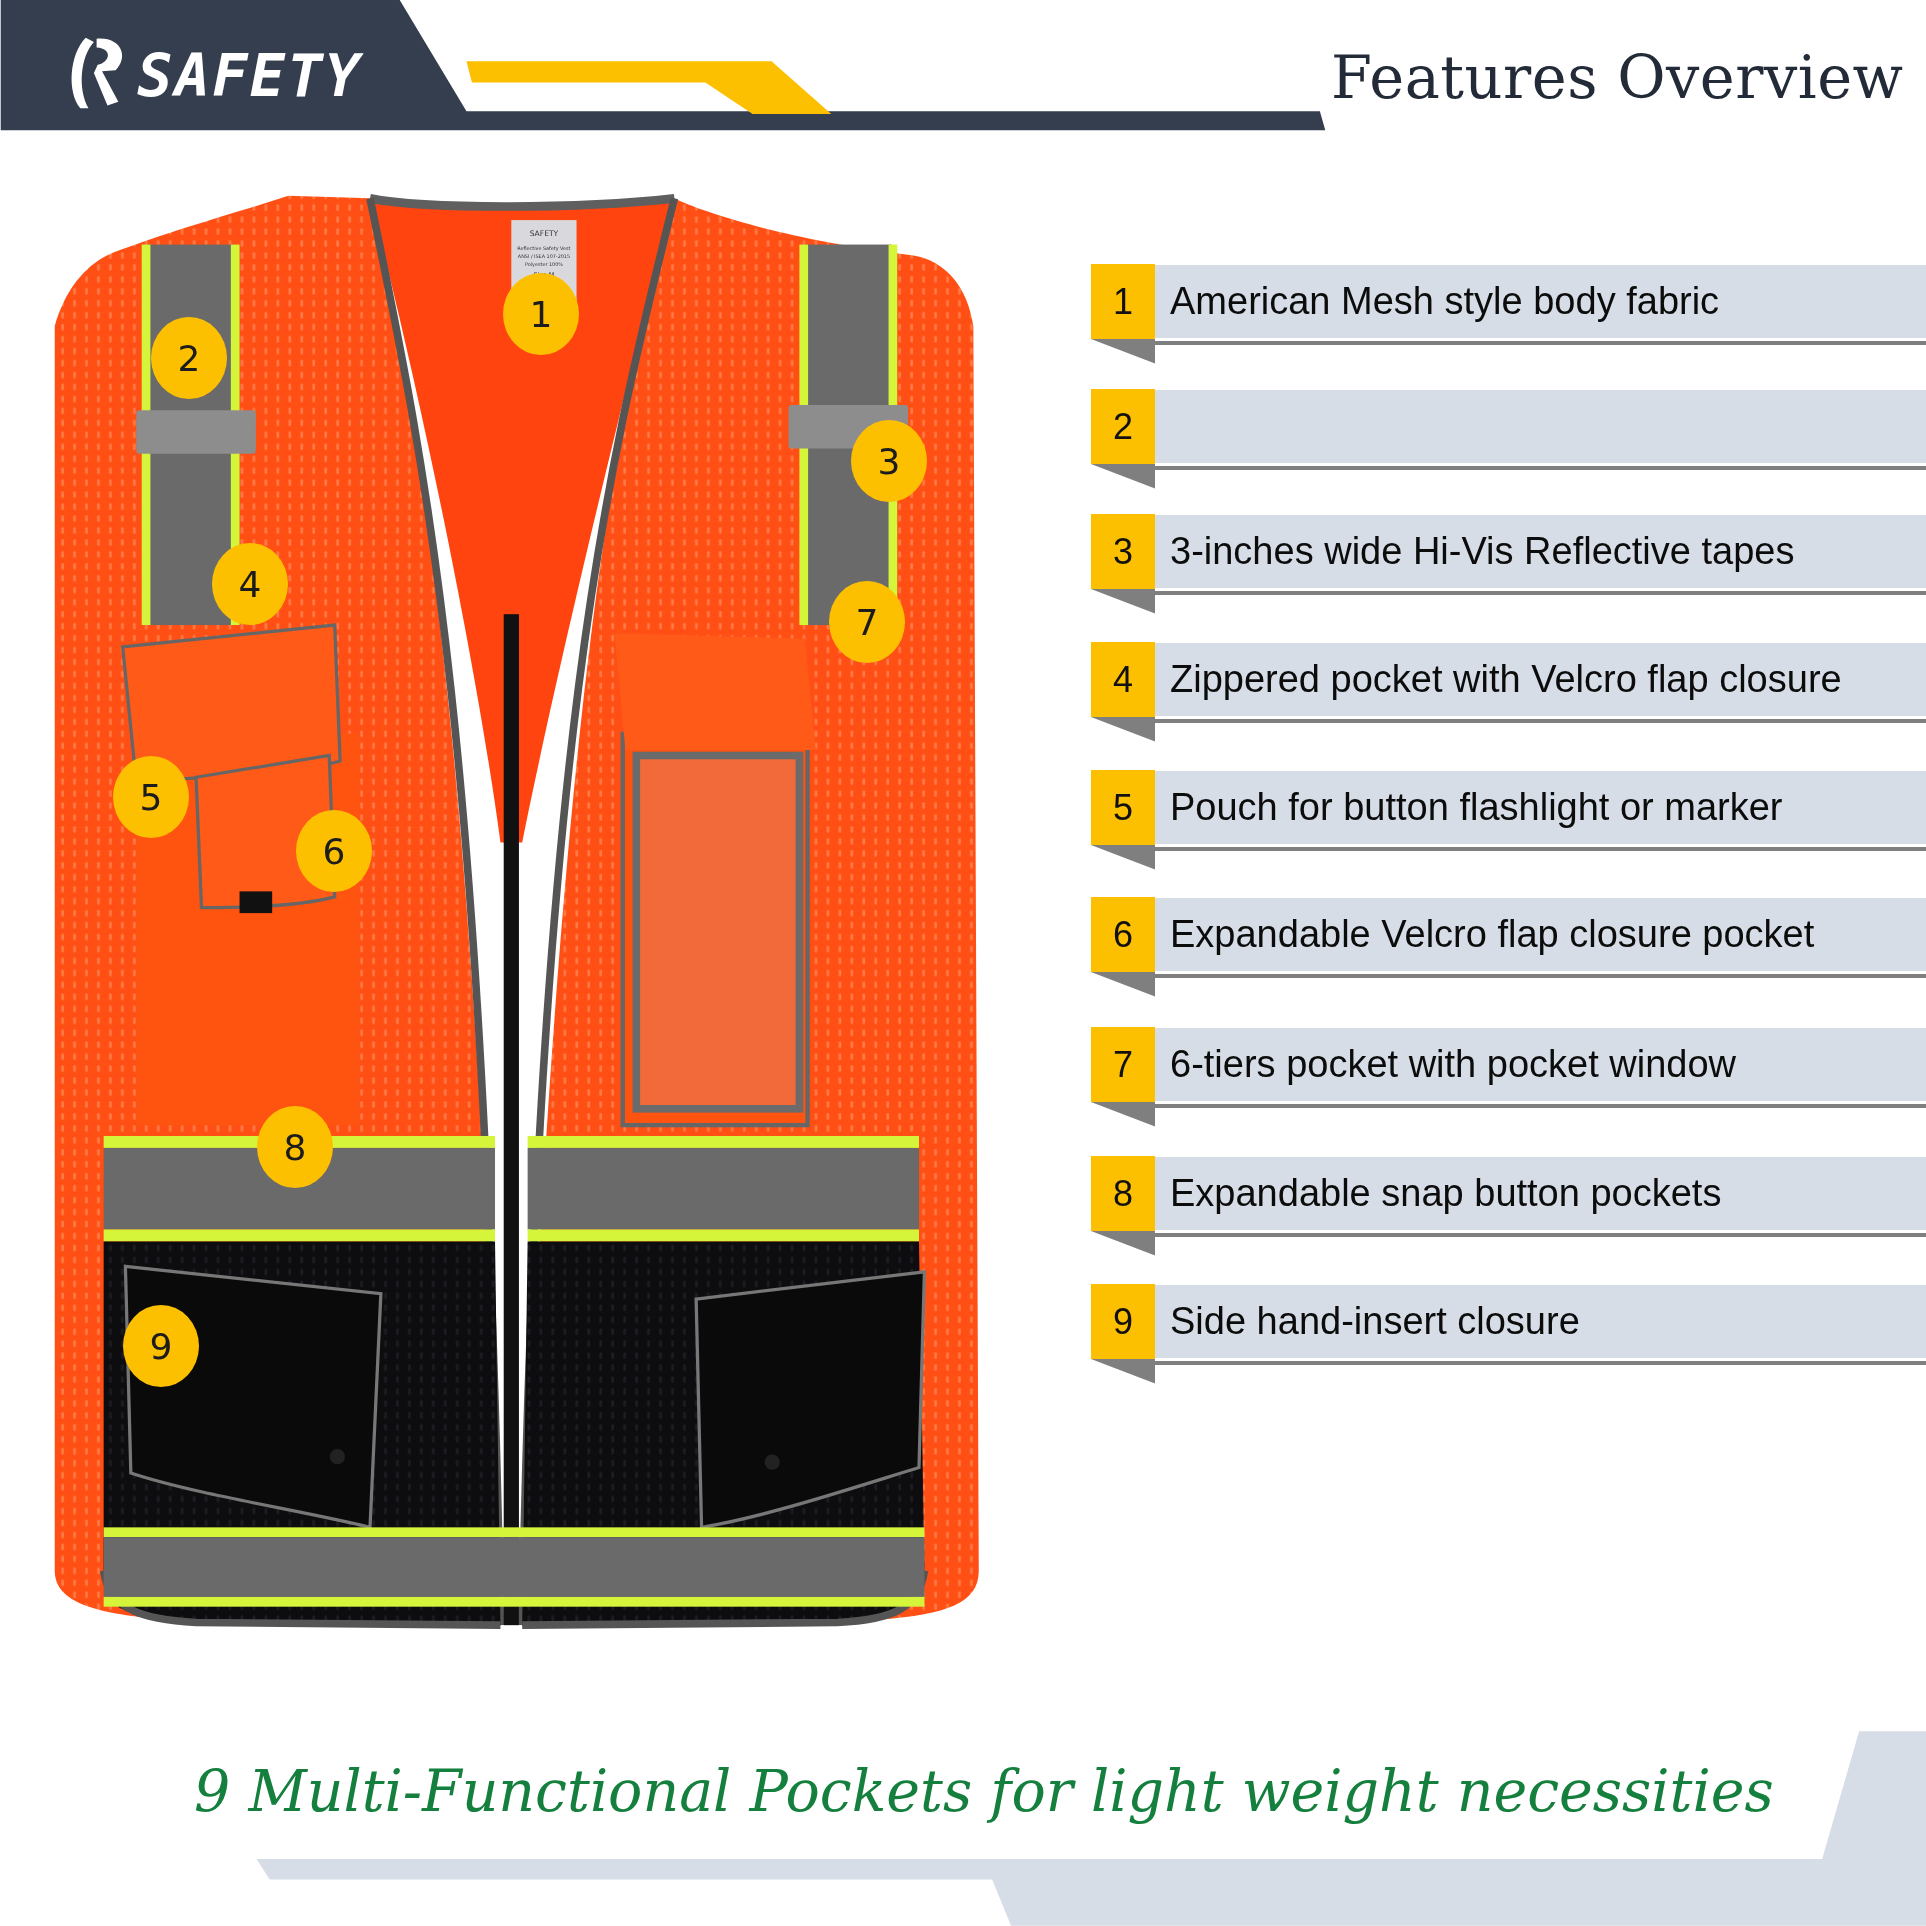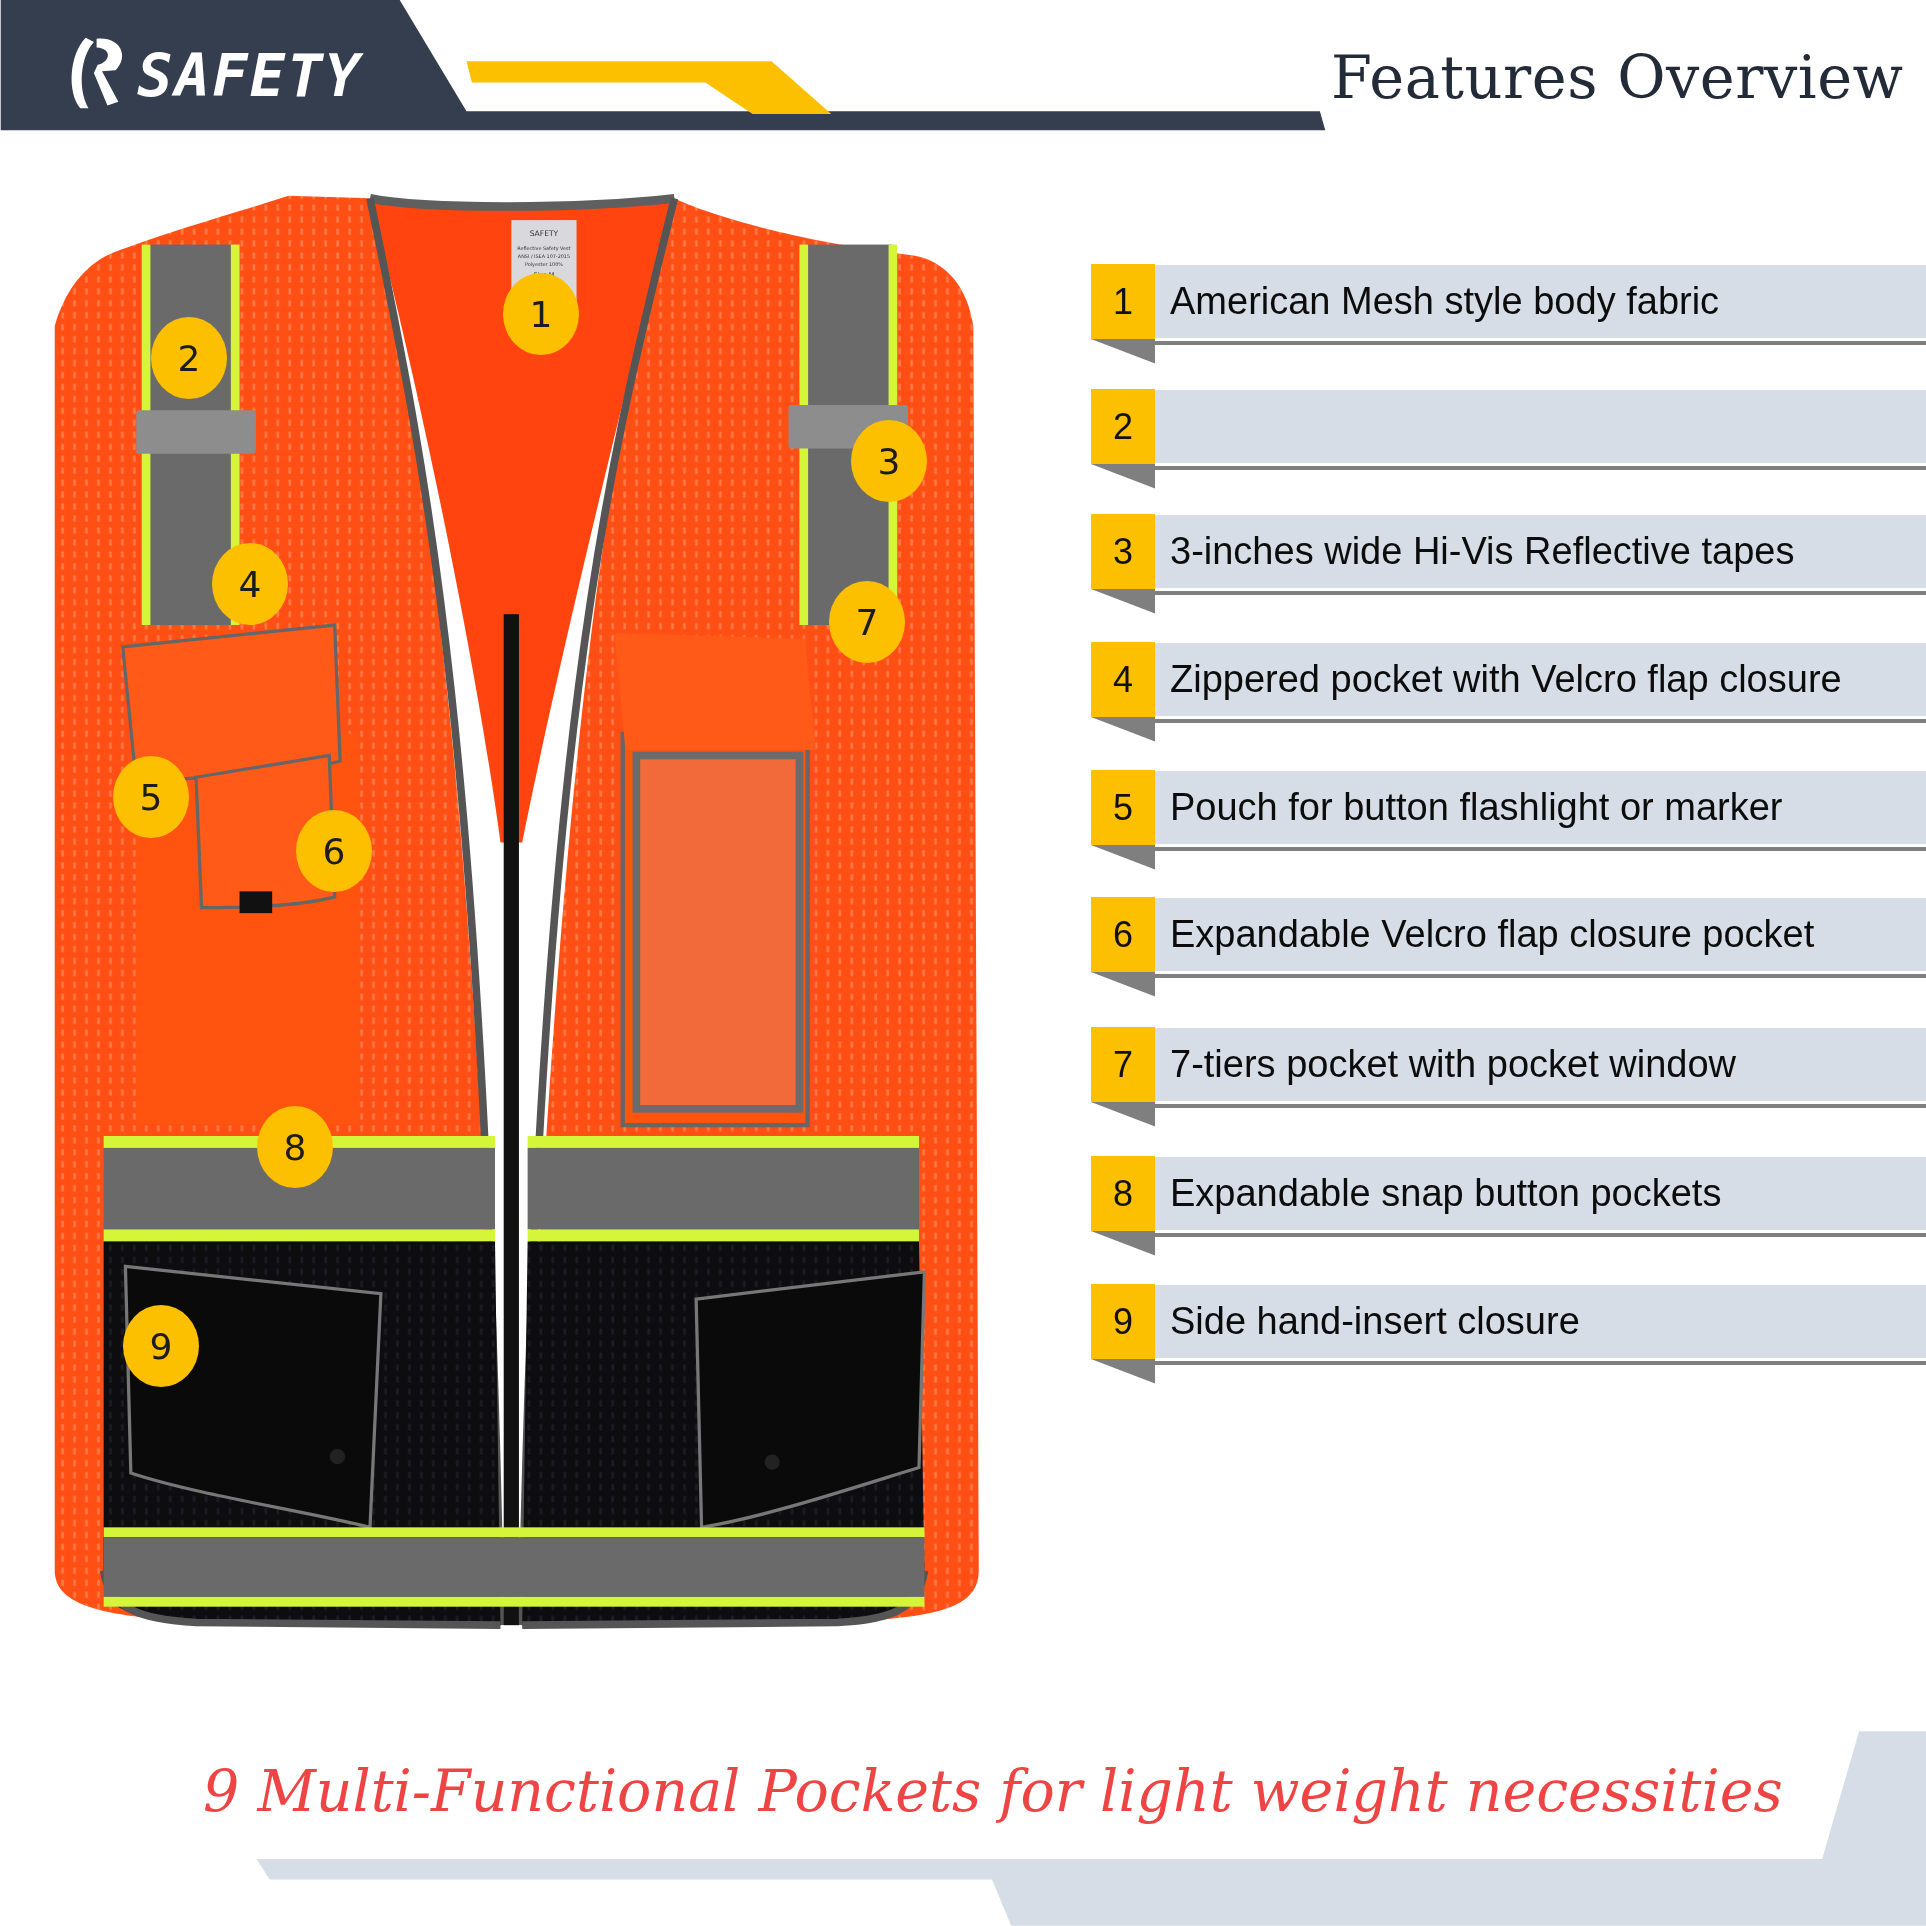--- a/index.html
+++ b/index.html
@@ -47,23 +47,23 @@
   .feature-shadow-line {
     position: absolute; left: 64px; top: 77px; right: 0; height: 3.8px; background: #7f7f7f;
   }
   .feature-fold {
     position: absolute; left: 0; top: 75px; width: 64px; height: 24.5px;
   }
 
   
   .footer-svg { position: absolute; left: 0; top: 1712px; width: 1926px; height: 214px; }
   .tagline {
-    position: absolute; left: 203px; top: 1760px;
+    position: absolute; left: 194px; top: 1760px;
     font-family: "DejaVu Serif", serif; font-style: italic; font-size: 57px;
-    color: #ef4444; white-space: nowrap; line-height: 1.1;
+    color: #15803d; white-space: nowrap; line-height: 1.1;
   }
 </style>
 </head>
 <body>
 
 <svg class="header-svg" viewBox="0 0 2440 245">
 
   <polygon points="0,0 735,0 858,205 2430,205 2440,240 0,240" fill="#343e4f"></polygon>
 
   <polygon points="858,113 1420,113 1530,210 1385,210 1298,152 868,152" fill="#fdc000"></polygon>
@@ -211,21 +211,21 @@
     <div class="feature-num">6</div>
     <div class="feature-text">Expandable Velcro flap closure pocket</div>
     <div class="feature-shadow-line"></div>
     <svg class="feature-fold" viewBox="0 0 118 45">
         <polygon points="0,0 118,0 118,45" fill="#7f7f7f"></polygon>
       </svg>
   </div>
   <div class="feature-row" style="top:763px;">
     <div class="feature-panel"></div>
     <div class="feature-num">7</div>
-    <div class="feature-text">7-tiers pocket with pocket window</div>
+    <div class="feature-text">6-tiers pocket with pocket window</div>
     <div class="feature-shadow-line"></div>
     <svg class="feature-fold" viewBox="0 0 118 45">
         <polygon points="0,0 118,0 118,45" fill="#7f7f7f"></polygon>
       </svg>
   </div>
   <div class="feature-row" style="top:892px;">
     <div class="feature-panel"></div>
     <div class="feature-num">8</div>
     <div class="feature-text">Expandable snap button pockets</div>
     <div class="feature-shadow-line"></div>

